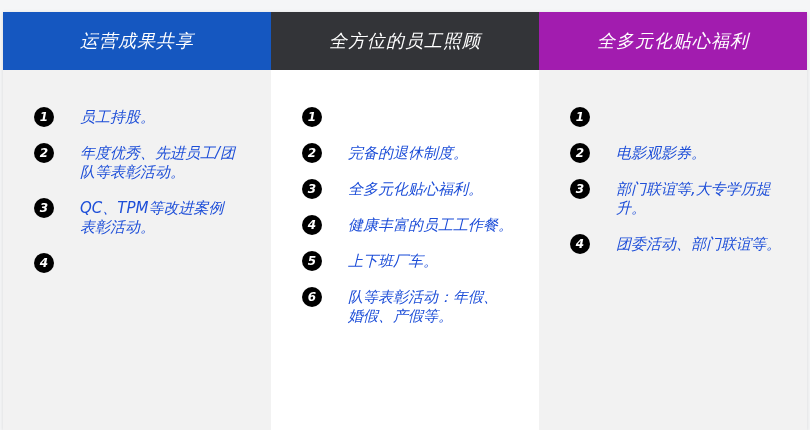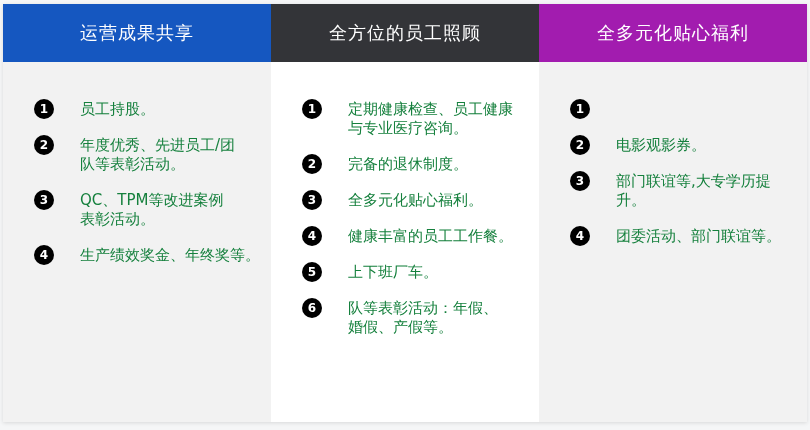--- a/index.html
+++ b/index.html
@@ -4,25 +4,26 @@
 <style>
   * { margin: 0; padding: 0; box-sizing: border-box; }
   html, body {
     width: 810px; height: 430px;
     background: #f5f6f7;
     font-family: "DejaVu Sans", sans-serif;
     overflow: hidden;
   }
   .card {
     position: absolute;
-    left: 3px; top: 4px;
+    left: 3px; top: 12px;
     width: 804px; height: 418px;
     display: flex;
     box-shadow: 0 1px 4px rgba(0,0,0,0.12);
     background: #fff;
+    font-style: italic;
   }
   .col {
     flex: 1 1 0;
     display: flex;
     flex-direction: column;
     min-width: 0;
   }
   .col-header {
     height: 58px;
     flex: 0 0 58px;
@@ -52,21 +53,21 @@
     font-size: 12px;
     font-weight: bold;
     display: flex;
     align-items: center;
     justify-content: center;
     margin-right: 26px;
   }
   .item-text {
     font-size: 15px;
     line-height: 19px;
-    color: #15803d;
+    color: #1d4ed8;
     white-space: pre-line;
     padding-top: 1px;
   }
 </style>
 </head>
 <body>
 
 <div class="card">
 
   <div class="col">
@@ -81,32 +82,29 @@
         <span class="item-text">年度优秀、先进员工/团
 队等表彰活动。</span>
       </div>
       <div class="item">
         <span class="num-badge">3</span>
         <span class="item-text">QC、TPM等改进案例
 表彰活动。</span>
       </div>
       <div class="item">
         <span class="num-badge">4</span>
-        <span class="item-text">生产绩效奖金、年终奖等。</span>
       </div>
     </div>
   </div>
 
   <div class="col">
     <div class="col-header" style="background: rgb(51, 52, 56);">全方位的员工照顾</div>
     <div class="col-body" style="background: rgb(255, 255, 255);">
       <div class="item">
         <span class="num-badge">1</span>
-        <span class="item-text">定期健康检查、员工健康
-与专业医疗咨询。</span>
       </div>
       <div class="item">
         <span class="num-badge">2</span>
         <span class="item-text">完备的退休制度。</span>
       </div>
       <div class="item">
         <span class="num-badge">3</span>
         <span class="item-text">全多元化贴心福利。</span>
       </div>
       <div class="item">

